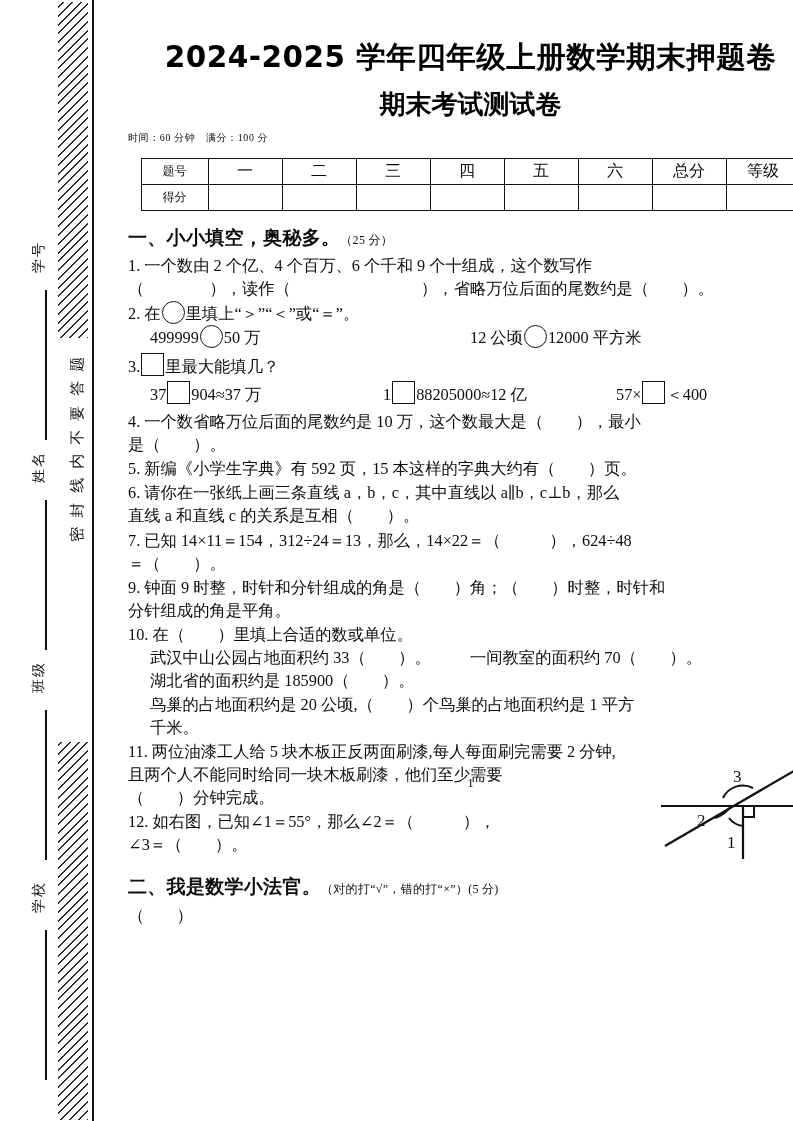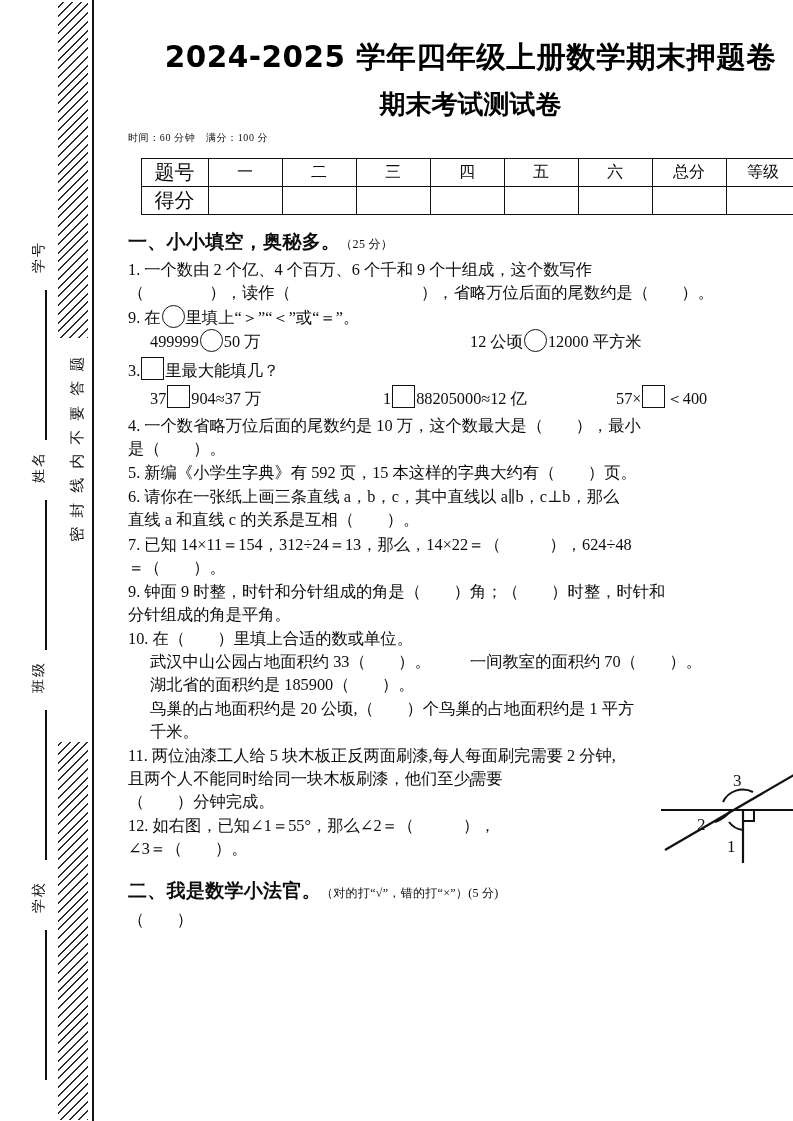--- a/index.html
+++ b/index.html
@@ -139,21 +139,21 @@
   }
   #score-table td {
     border: 1.4px solid #111;
     height: 25px;
     text-align: center;
     vertical-align: middle;
     font-size: 16px;
     padding: 0;
   }
   #score-table td.head-cell { width: 66px; }
-  #score-table tr td:first-child { font-size: 20px; }
+  #score-table tr td:first-child { font-size: 12px; }
 
   
   .section-head {
     font-family: "DejaVu Sans", "Liberation Sans", sans-serif;
     font-weight: bold;
     font-size: 19px;
     margin: 14px 0 3px 0;
     letter-spacing: 0.3px;
   }
   .section-head .pts {
@@ -307,21 +307,21 @@
     <span>一、小小填空，奥秘多。</span><span class="pts">（25 分）</span>
   </div>
 
   <div class="q">
     <div>1. 一个数由 2 个亿、4 个百万、6 个千和 9 个十组成，这个数写作</div>
     <div>（　　　　），读作（　　　　　　　　），省略万位后面的尾数约是（　　）。</div>
   </div>
 
   <div class="q">
     <div>
-      <span>9. 在</span><span class="circ"></span><span>里填上“＞”“＜”或“＝”。</span>
+      <span>2. 在</span><span class="circ"></span><span>里填上“＞”“＜”或“＝”。</span>
     </div>
     <div class="row-2col">
       <div class="c1">
         <span>499999</span><span class="circ"></span><span>50 万</span>
       </div>
       <div>
         <span>12 公顷</span><span class="circ"></span><span>12000 平方米</span>
       </div>
     </div>
   </div>

